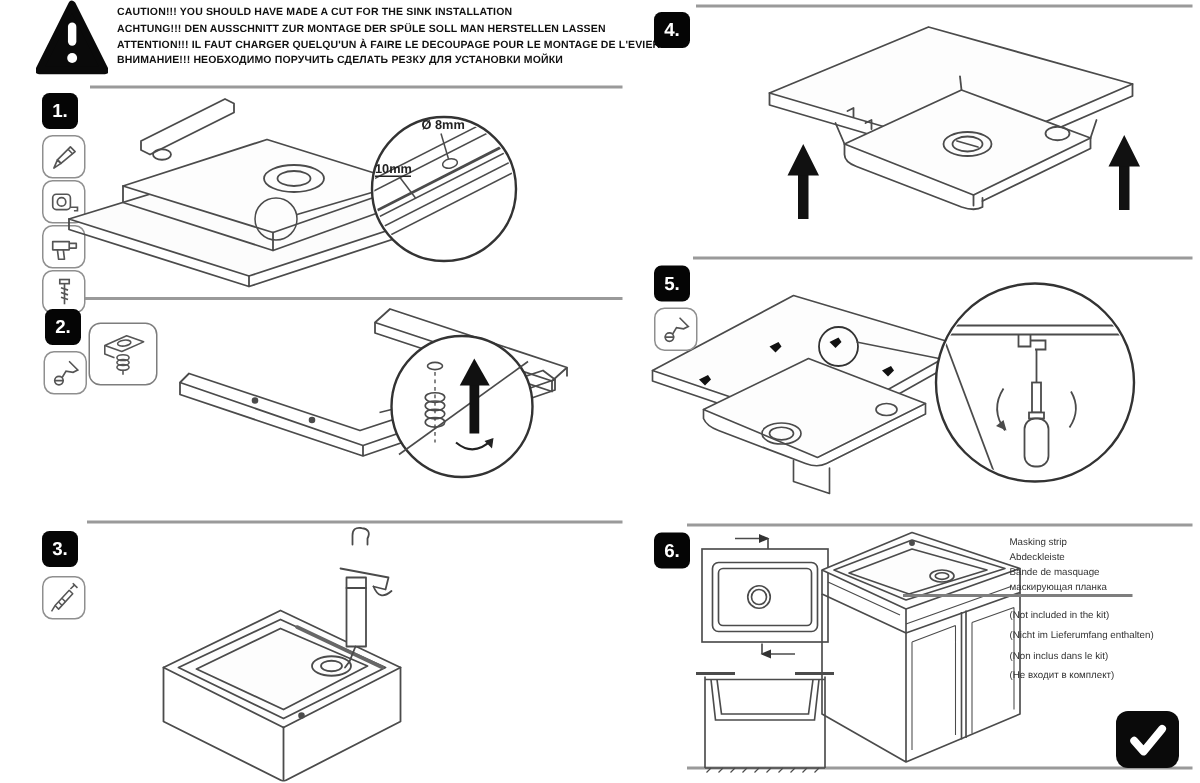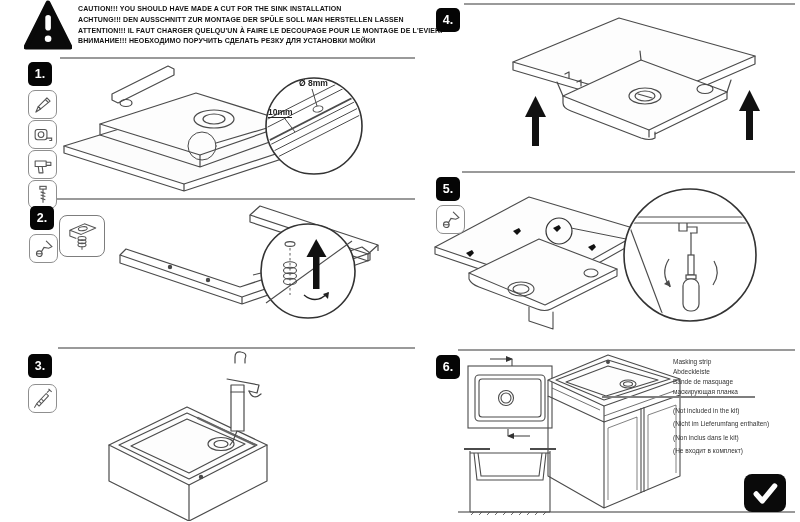--- a/index.html
+++ b/index.html
@@ -74,21 +74,21 @@
       <path d="M8,16 L9,24 L14,24 L13,16"></path>
     </svg>
   </div>
   <div class="toolbox" style="left:28px;top:180px;">
     <svg width="22" height="22" viewBox="0 0 28 28" stroke="#555" fill="none" stroke-width="1.4">
       <rect x="10" y="3" width="8" height="3.5"></rect>
       <line x1="14" y1="6.5" x2="14" y2="24"></line>
       <path d="M11,10 L17,12 M11,14 L17,16 M11,18 L17,20"></path>
     </svg>
   </div>
-  <div class="abs" style="left:62px;top:60px;">
+  <div class="abs" style="left:44px;top:60px;">
     <svg width="358" height="138" viewBox="0 0 358 138">
       <g stroke="#4b4b4b" stroke-width="1.2" fill="none" stroke-linejoin="round" stroke-linecap="round">
         <polygon points="50,40 50,34 106,6 112,9 112,15 56,43"></polygon>
         <polygon points="2,86 122,124 250,82 132,46" fill="#fcfcfc"></polygon>
         <path d="M2,86 L2,93 L122,131 L250,89 L250,82 M122,124 L122,131"></path>
         <polygon points="38,64 138,95 230,63 134,33" fill="#fdfdfd"></polygon>
         <path d="M38,64 L38,75 L138,107 L138,95 M138,107 L230,74 L230,63"></path>
         <ellipse cx="152" cy="59" rx="20" ry="9"></ellipse>
         <ellipse cx="152" cy="59" rx="11" ry="5"></ellipse>
         <ellipse cx="64" cy="43" rx="6" ry="3.5"></ellipse>

